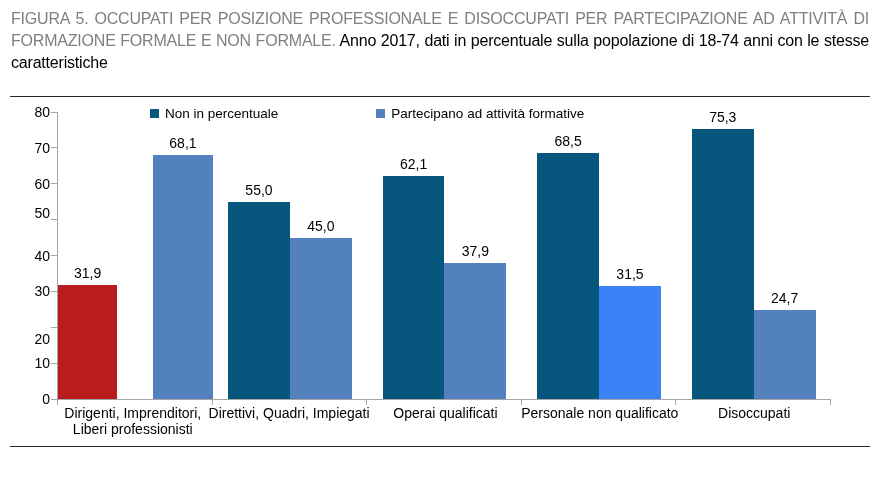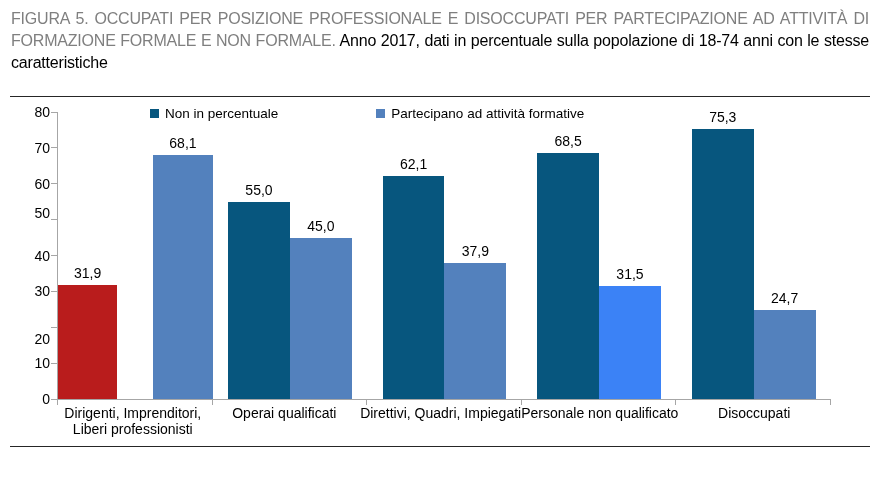--- a/index.html
+++ b/index.html
@@ -220,20 +220,20 @@
         <div class="xtick" style="left: calc(0% - 1px);"></div>
         <div class="xtick" style="left: calc(20% - 1px);"></div>
         <div class="xtick" style="left: calc(40% - 1px);"></div>
         <div class="xtick" style="left: calc(60% - 1px);"></div>
         <div class="xtick" style="left: calc(80% - 1px);"></div>
         <div class="xtick" style="left: calc(100% - 1px);"></div>
       </div>
     <div class="cats">
         <div class="cat"><span>Dirigenti, Imprenditori,
 Liberi professionisti</span></div>
+        <div class="cat"><span>Direttivi, Quadri, Impiegati</span></div>
         <div class="cat"><span>Operai qualificati</span></div>
-        <div class="cat"><span>Direttivi, Quadri, Impiegati</span></div>
         <div class="cat"><span>Personale non qualificato</span></div>
         <div class="cat"><span>Disoccupati</span></div>
       </div>
   </div>
 
 </div>
 
 </body></html>

